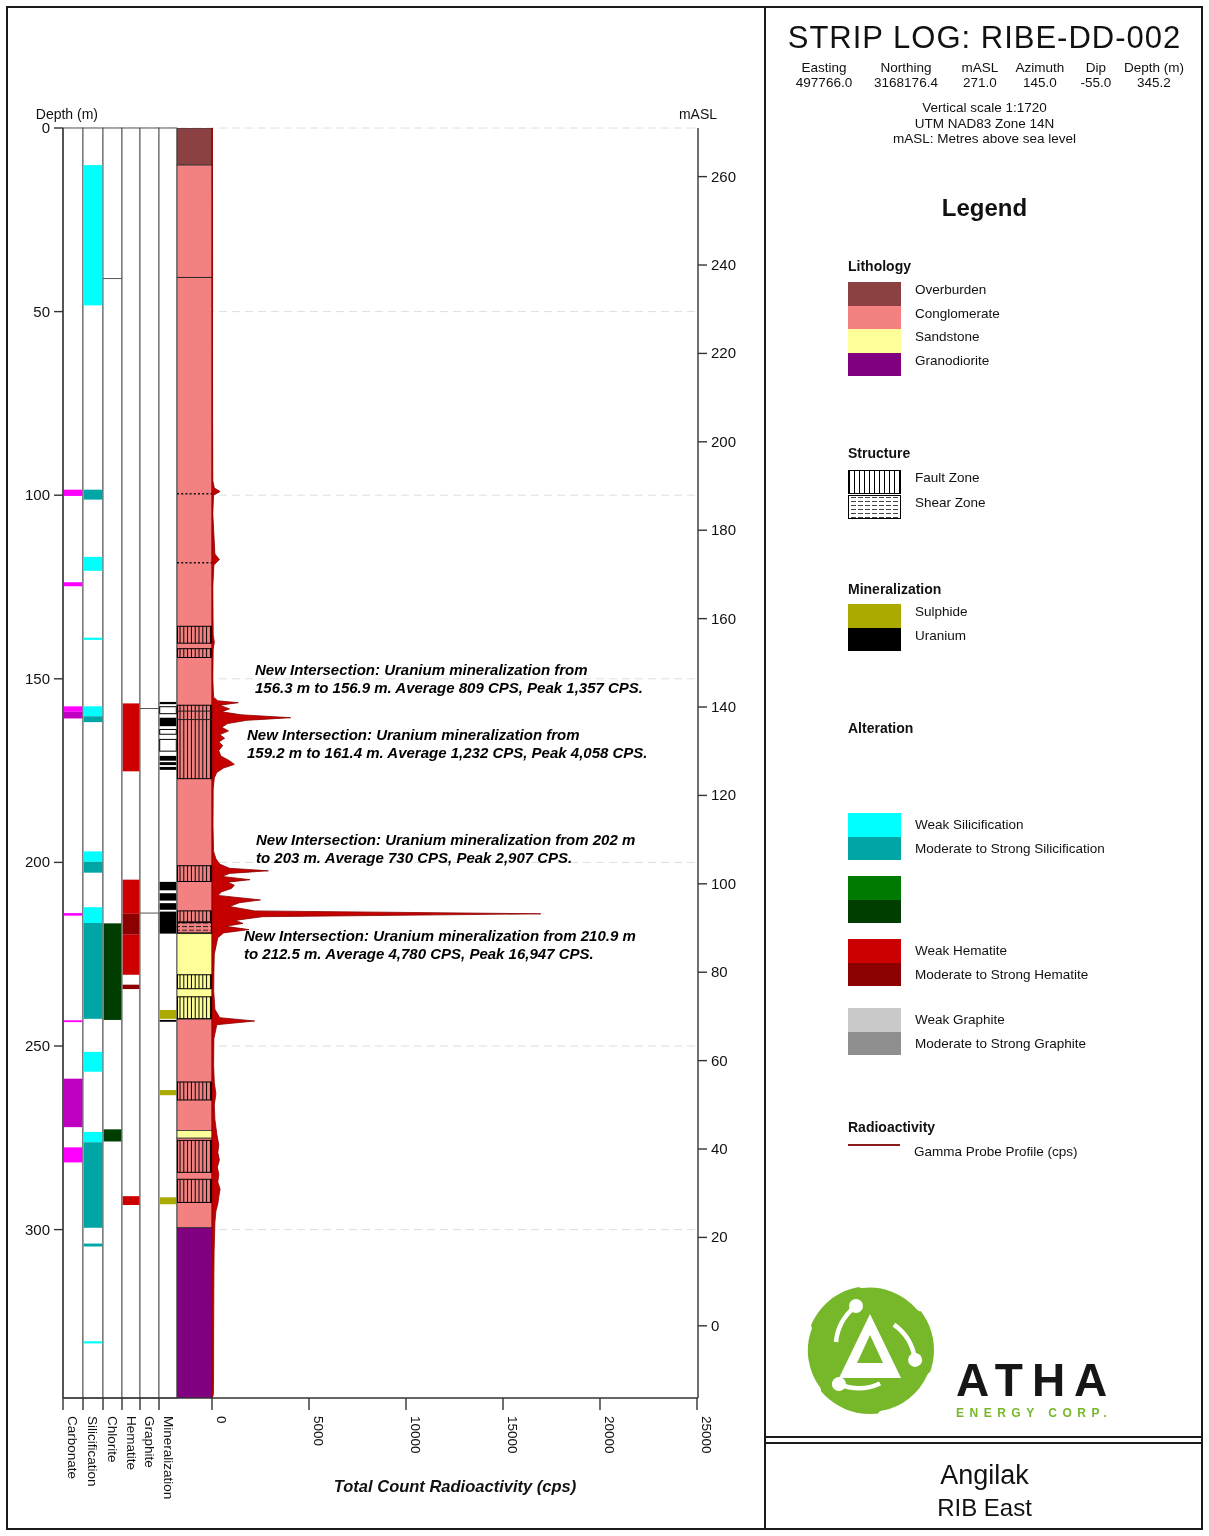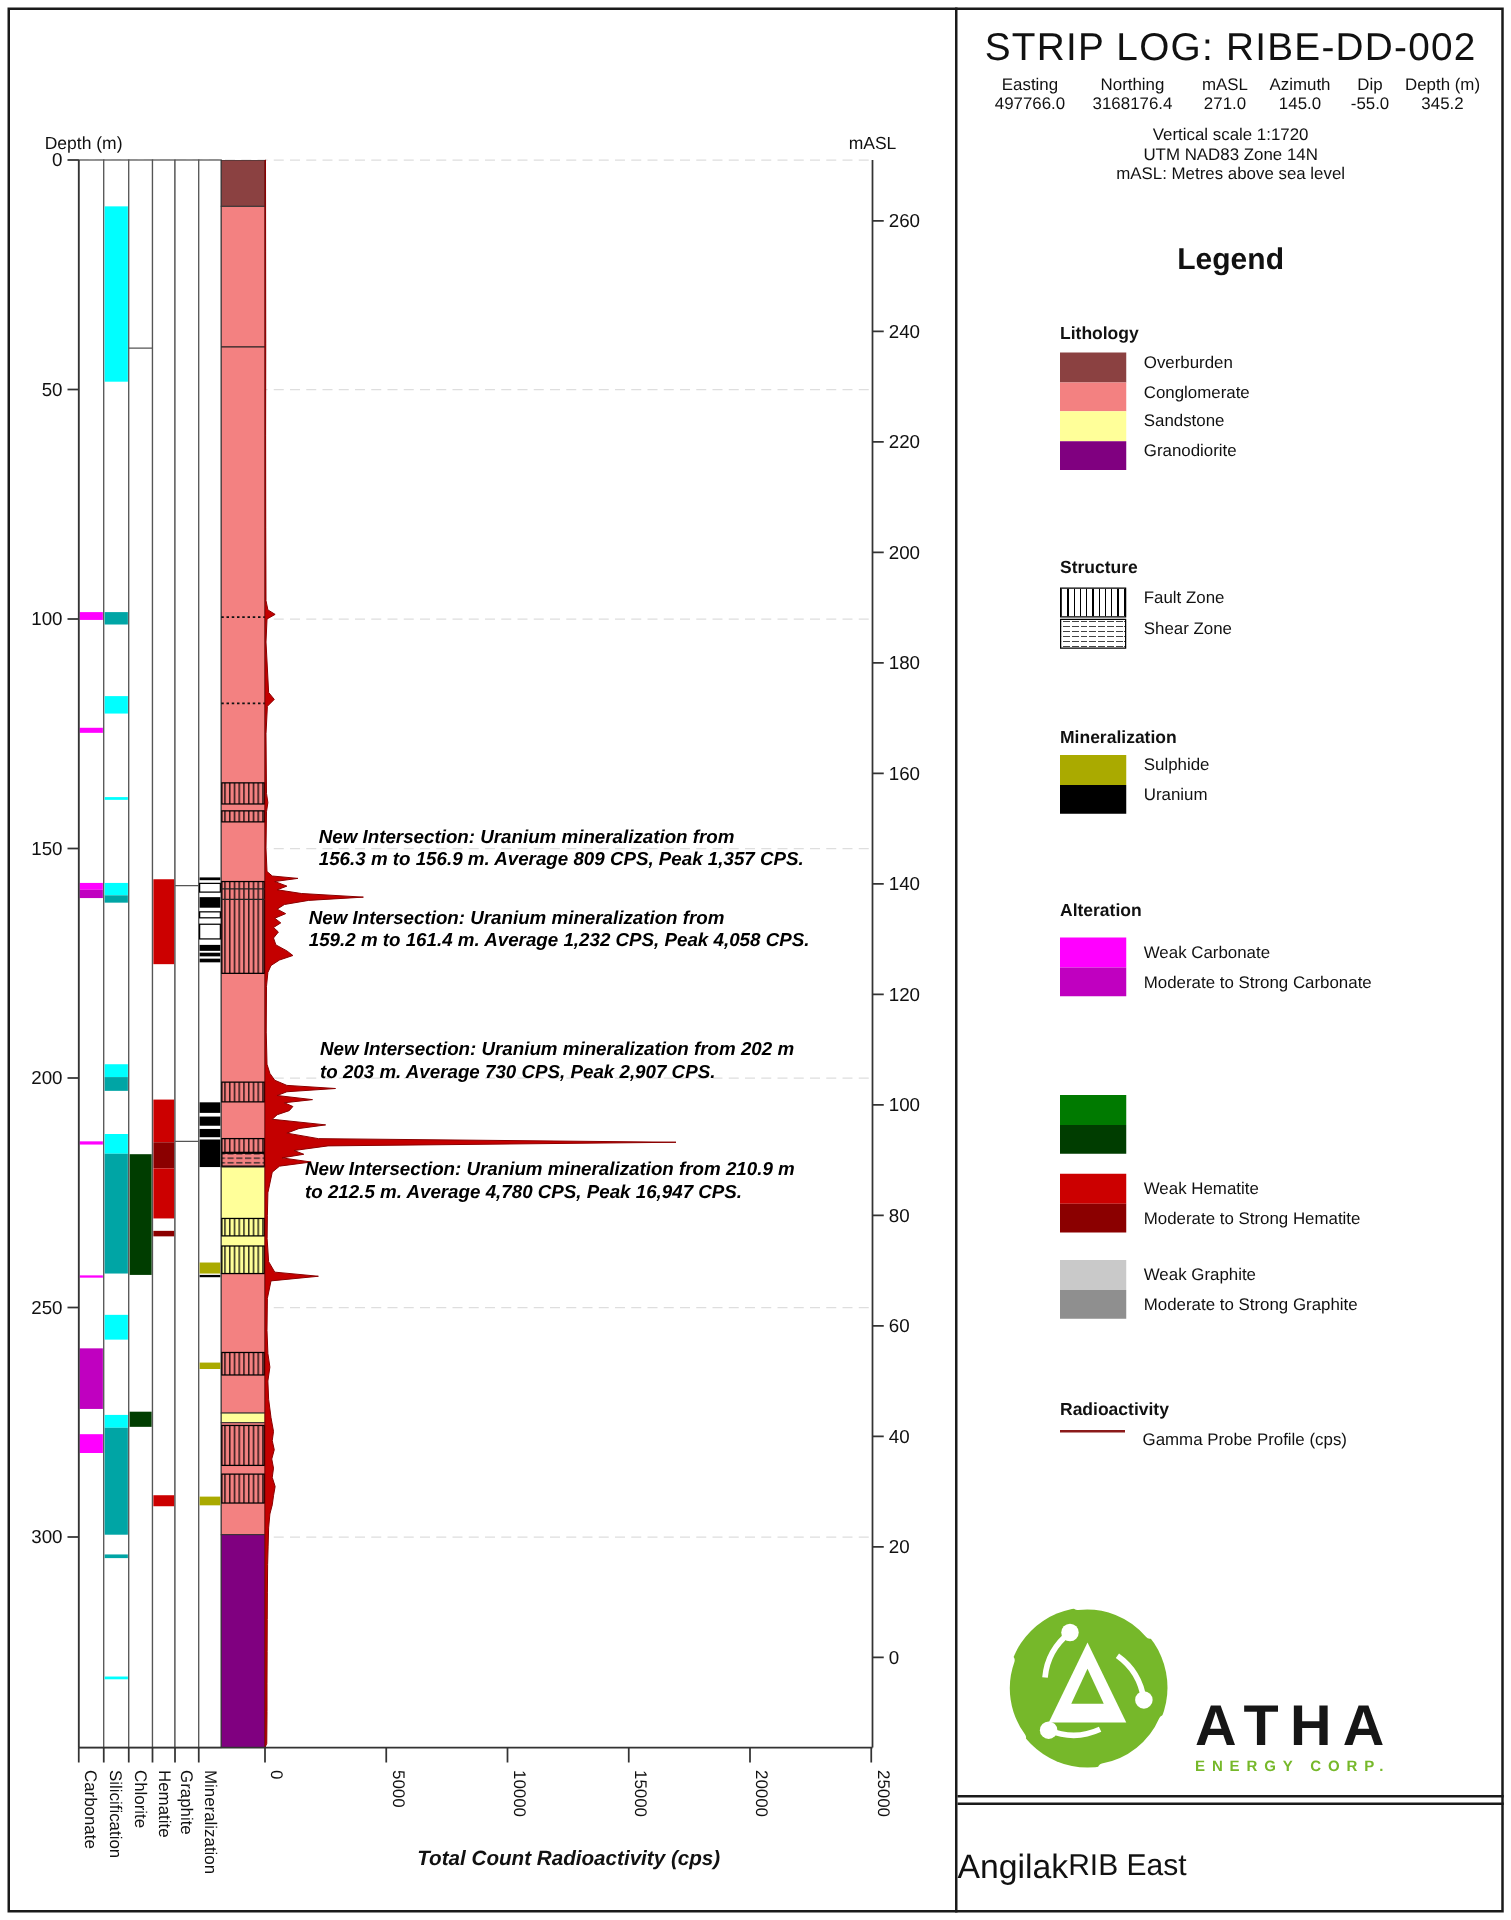--- a/index.html
+++ b/index.html
@@ -38,21 +38,21 @@
       repeating-linear-gradient(90deg,#fff 0 1.5px,transparent 1.5px 7px),
       repeating-linear-gradient(0deg,#444 0 1px,transparent 1px 4px),#fff;}
   .radio-line{width:52px;height:2px;flex:none;}
   .logo{position:absolute;top:1262px;left:34px;width:380px;height:150px;
         display:flex;align-items:flex-end;}
   .logo-text{margin-left:16px;}
   .logo-brand{font-size:46px;font-weight:bold;letter-spacing:9px;color:#161616;line-height:48px;}
   .logo-sub{font-size:12px;font-weight:600;letter-spacing:5.5px;margin-top:2px;}
   .sep1{position:absolute;top:1428px;left:0;width:100%;height:2px;background:#1a1a1a;}
   .titlebox{position:absolute;top:1434px;left:0;right:0;bottom:0;border-top:2px solid #1a1a1a;
-            display:flex;flex-direction:row;align-items:center;padding-top:14px;}
+            display:flex;flex-direction:column;align-items:center;padding-top:14px;}
   .proj{font-size:27px;line-height:34px;}
   .area{font-size:24px;line-height:32px;}
 </style>
 </head>
 <body>
 
 <div class="page">
   <div id="chart">
       <svg width="766" height="1536" viewBox="0 0 766 1536">
         <defs>
@@ -334,28 +334,28 @@
     <div class="lrow" style="top:596px">
       <div class="sw" style="background: rgb(170, 170, 0);"></div>
       <div class="lbl">Sulphide</div>
     </div>
     <div class="lrow" style="top:619.5px">
       <div class="sw" style="background: rgb(0, 0, 0);"></div>
       <div class="lbl">Uranium</div>
     </div>
 
     <div class="sec-h" style="top:712px">Alteration</div>
-    <div class="pair" style="top:742px">
+    <div class="pair" style="top:805px">
       <div class="swcol">
-        <div class="half" style="background: rgb(255, 0, 255);"></div>
-        <div class="half" style="background: rgb(192, 0, 192);"></div>
+        <div class="half" style="background: rgb(0, 255, 255);"></div>
+        <div class="half" style="background: rgb(0, 165, 165);"></div>
       </div>
       <div class="lbls">
-        <div>Weak Carbonate</div>
-        <div>Moderate to Strong Carbonate</div>
+        <div>Weak Silicification</div>
+        <div>Moderate to Strong Silicification</div>
       </div>
     </div>
     <div class="pair" style="top:868px">
       <div class="swcol">
         <div class="half" style="background: rgb(0, 122, 0);"></div>
         <div class="half" style="background: rgb(0, 61, 0);"></div>
       </div>
     </div>
     <div class="pair" style="top:1000px">
       <div class="swcol">

